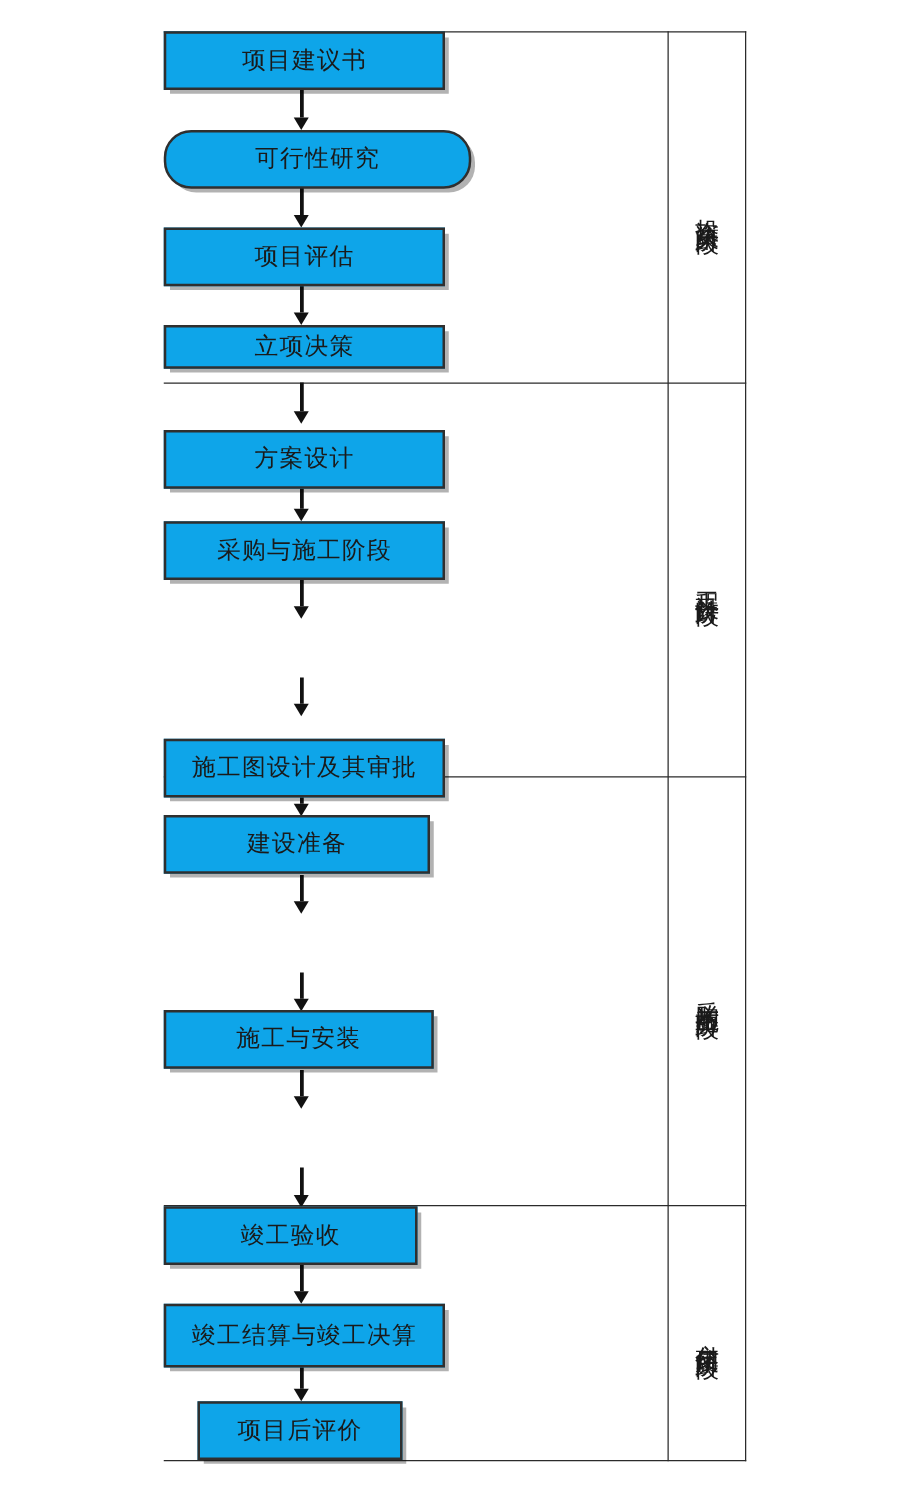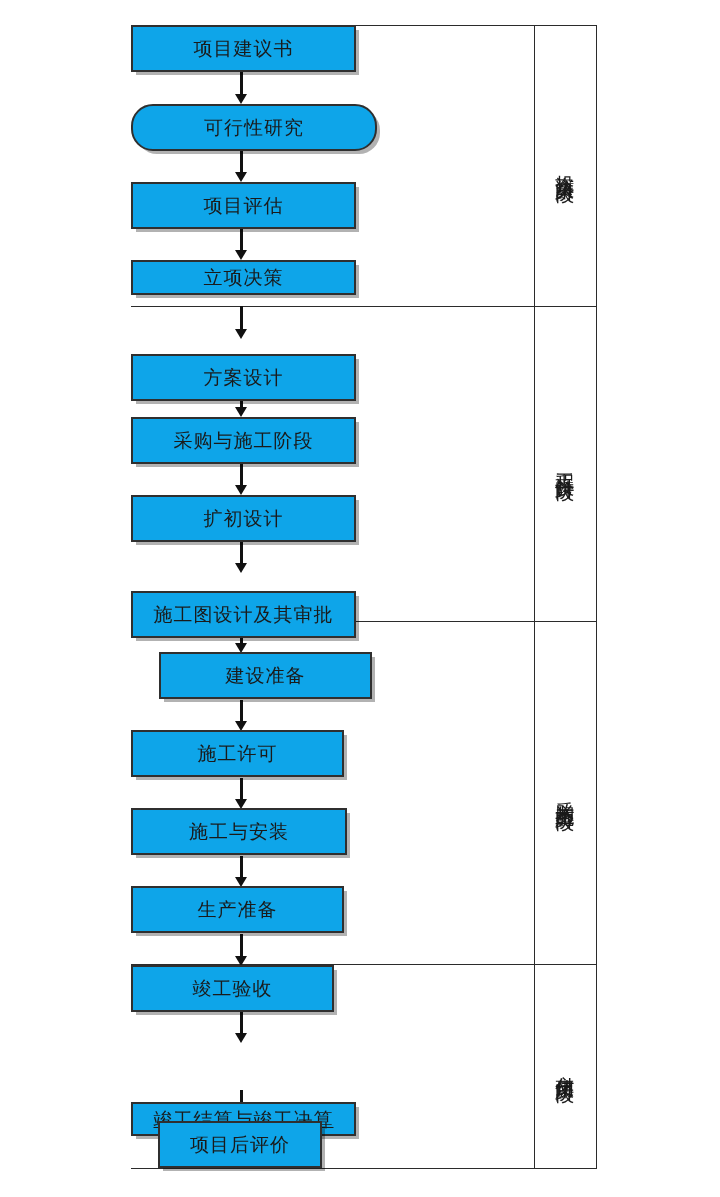--- a/index.html
+++ b/index.html
@@ -162,27 +162,24 @@
   <div class="arrow" style="left:241px; top:1090px;">
     <div class="shaft" style="height:21px;"></div>
       <div class="head" style="top:21px;"></div>
   </div>
 
   <div class="node" style="left:131px; top:25px;  width:225px; height:47px;">项目建议书</div>
   <div class="node" style="left:131px; top:104px; width:246px; height:47px;border-radius:22px;">可行性研究</div>
   <div class="node" style="left:131px; top:182px; width:225px; height:47px;">项目评估</div>
   <div class="node" style="left:131px; top:260px; width:225px; height:35px;">立项决策</div>
 
-  <div class="node" style="left:131px; top:354px; width:225px; height:47px;">方案设计</div>
+  <div class="node" style="left:131px; top:344px; width:225px; height:47px;">方案设计</div>
   <div class="node" style="left:131px; top:417px; width:225px; height:47px;">采购与施工阶段</div>
-  <div class="node" style="left:131px; top:495px; width:225px; height:47px;">扩初设计</div>
   <div class="node" style="left:131px; top:591px; width:225px; height:47px;">施工图设计及其审批</div>
 
-  <div class="node" style="left:131px; top:652px; width:213px; height:47px;margin-left:28px;">建设准备</div>
-  <div class="node" style="left:131px; top:730px; width:213px; height:47px;">施工许可</div>
+  <div class="node" style="left:131px; top:652px; width:213px; height:47px;">建设准备</div>
   <div class="node" style="left:131px; top:808px; width:216px; height:47px;">施工与安装</div>
-  <div class="node" style="left:131px; top:886px; width:213px; height:47px;">生产准备</div>
 
   <div class="node" style="left:131px; top:965px;  width:203px; height:47px;">竣工验收</div>
-  <div class="node" style="left:131px; top:1102px; width:225px; height:34px;text-decoration:underline;">竣工结算与竣工决算</div>
+  <div class="node" style="left:131px; top:1043px; width:225px; height:51px;">竣工结算与竣工决算</div>
   <div class="node" style="left:158px; top:1121px; width:164px; height:47px;">项目后评价</div>
 
 </div>
 
 </body></html>

